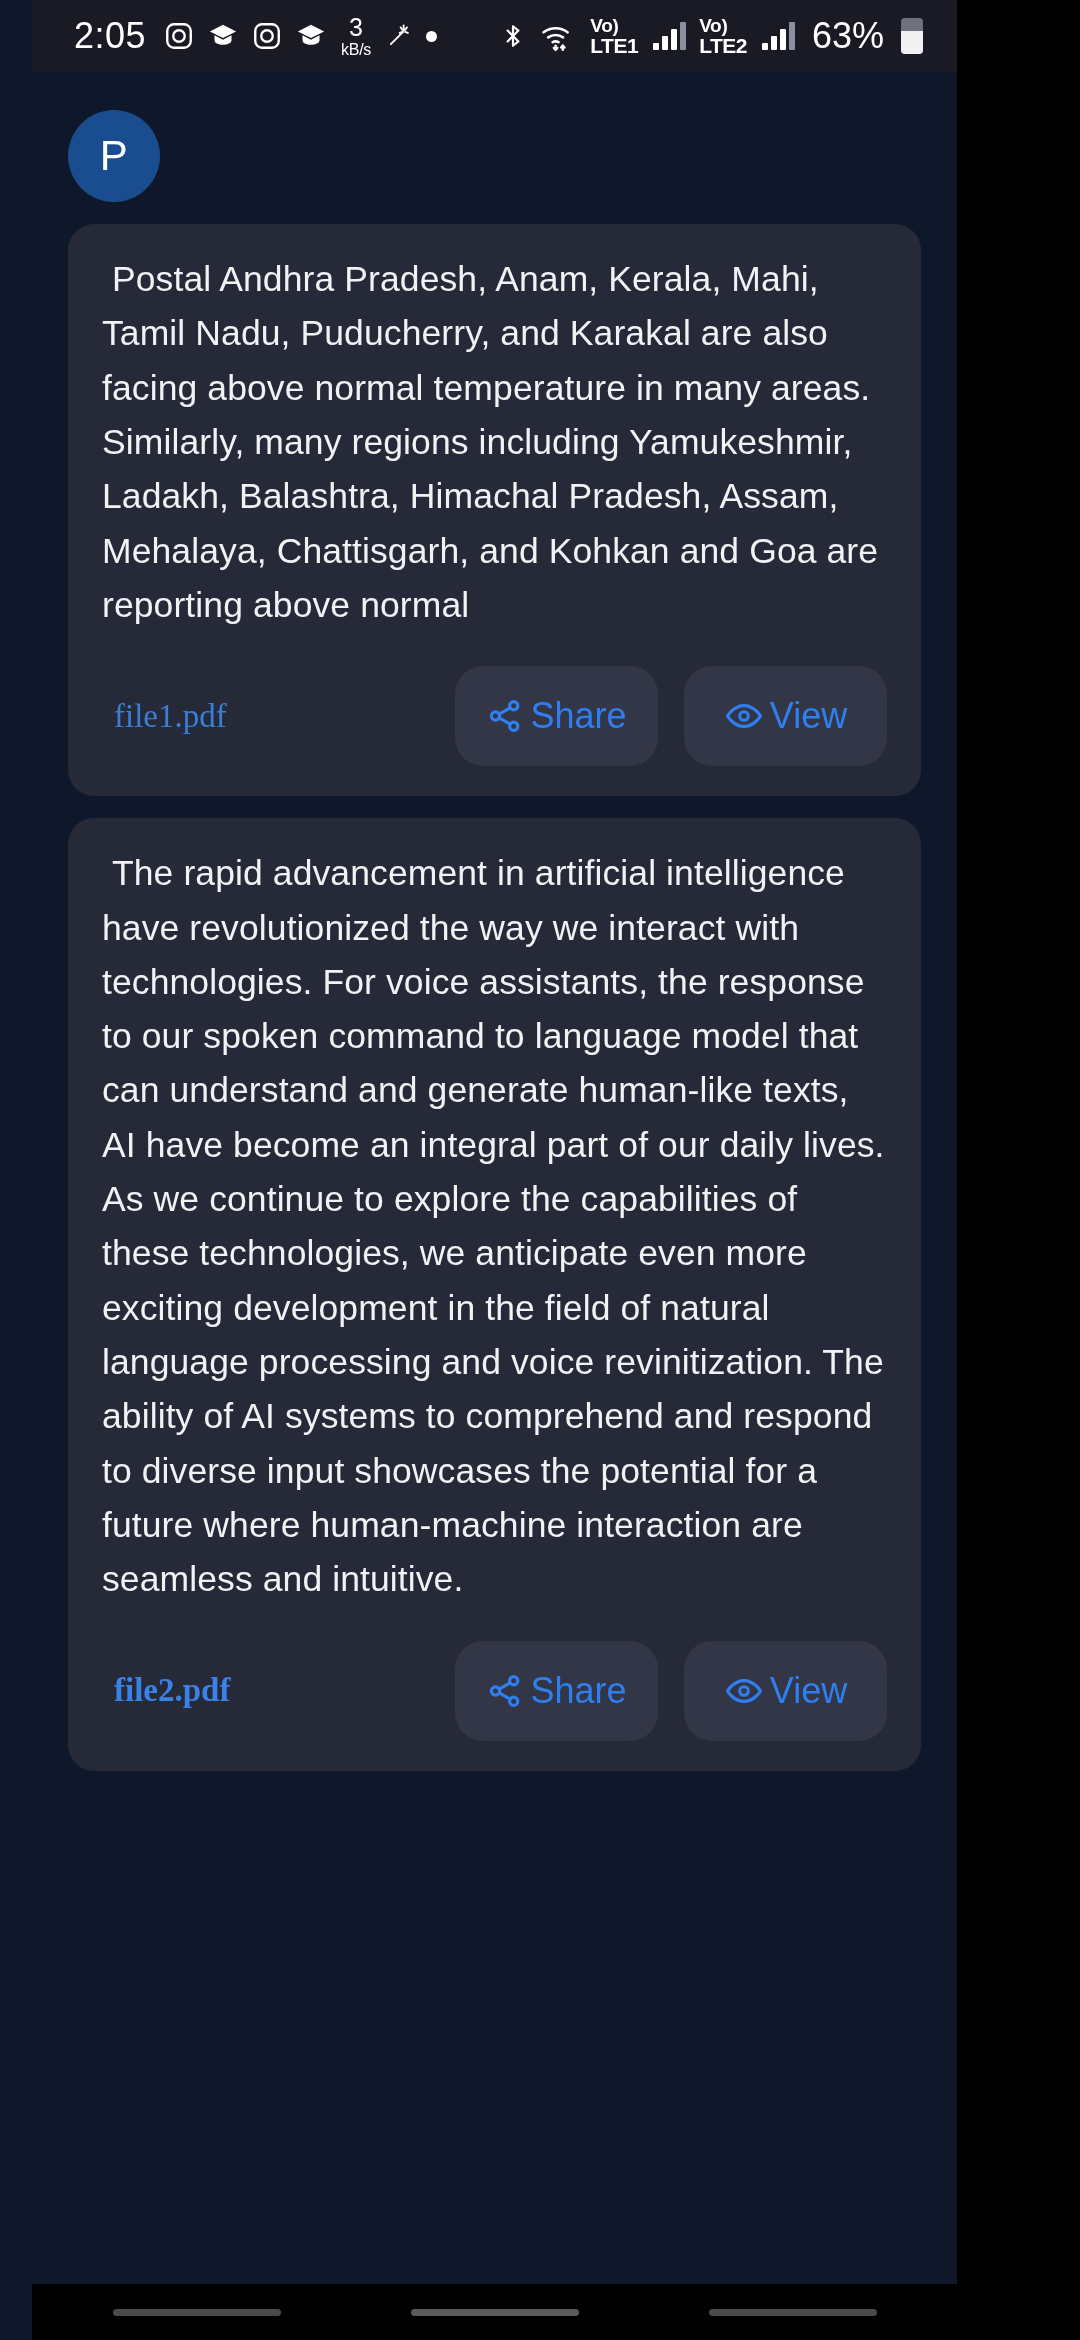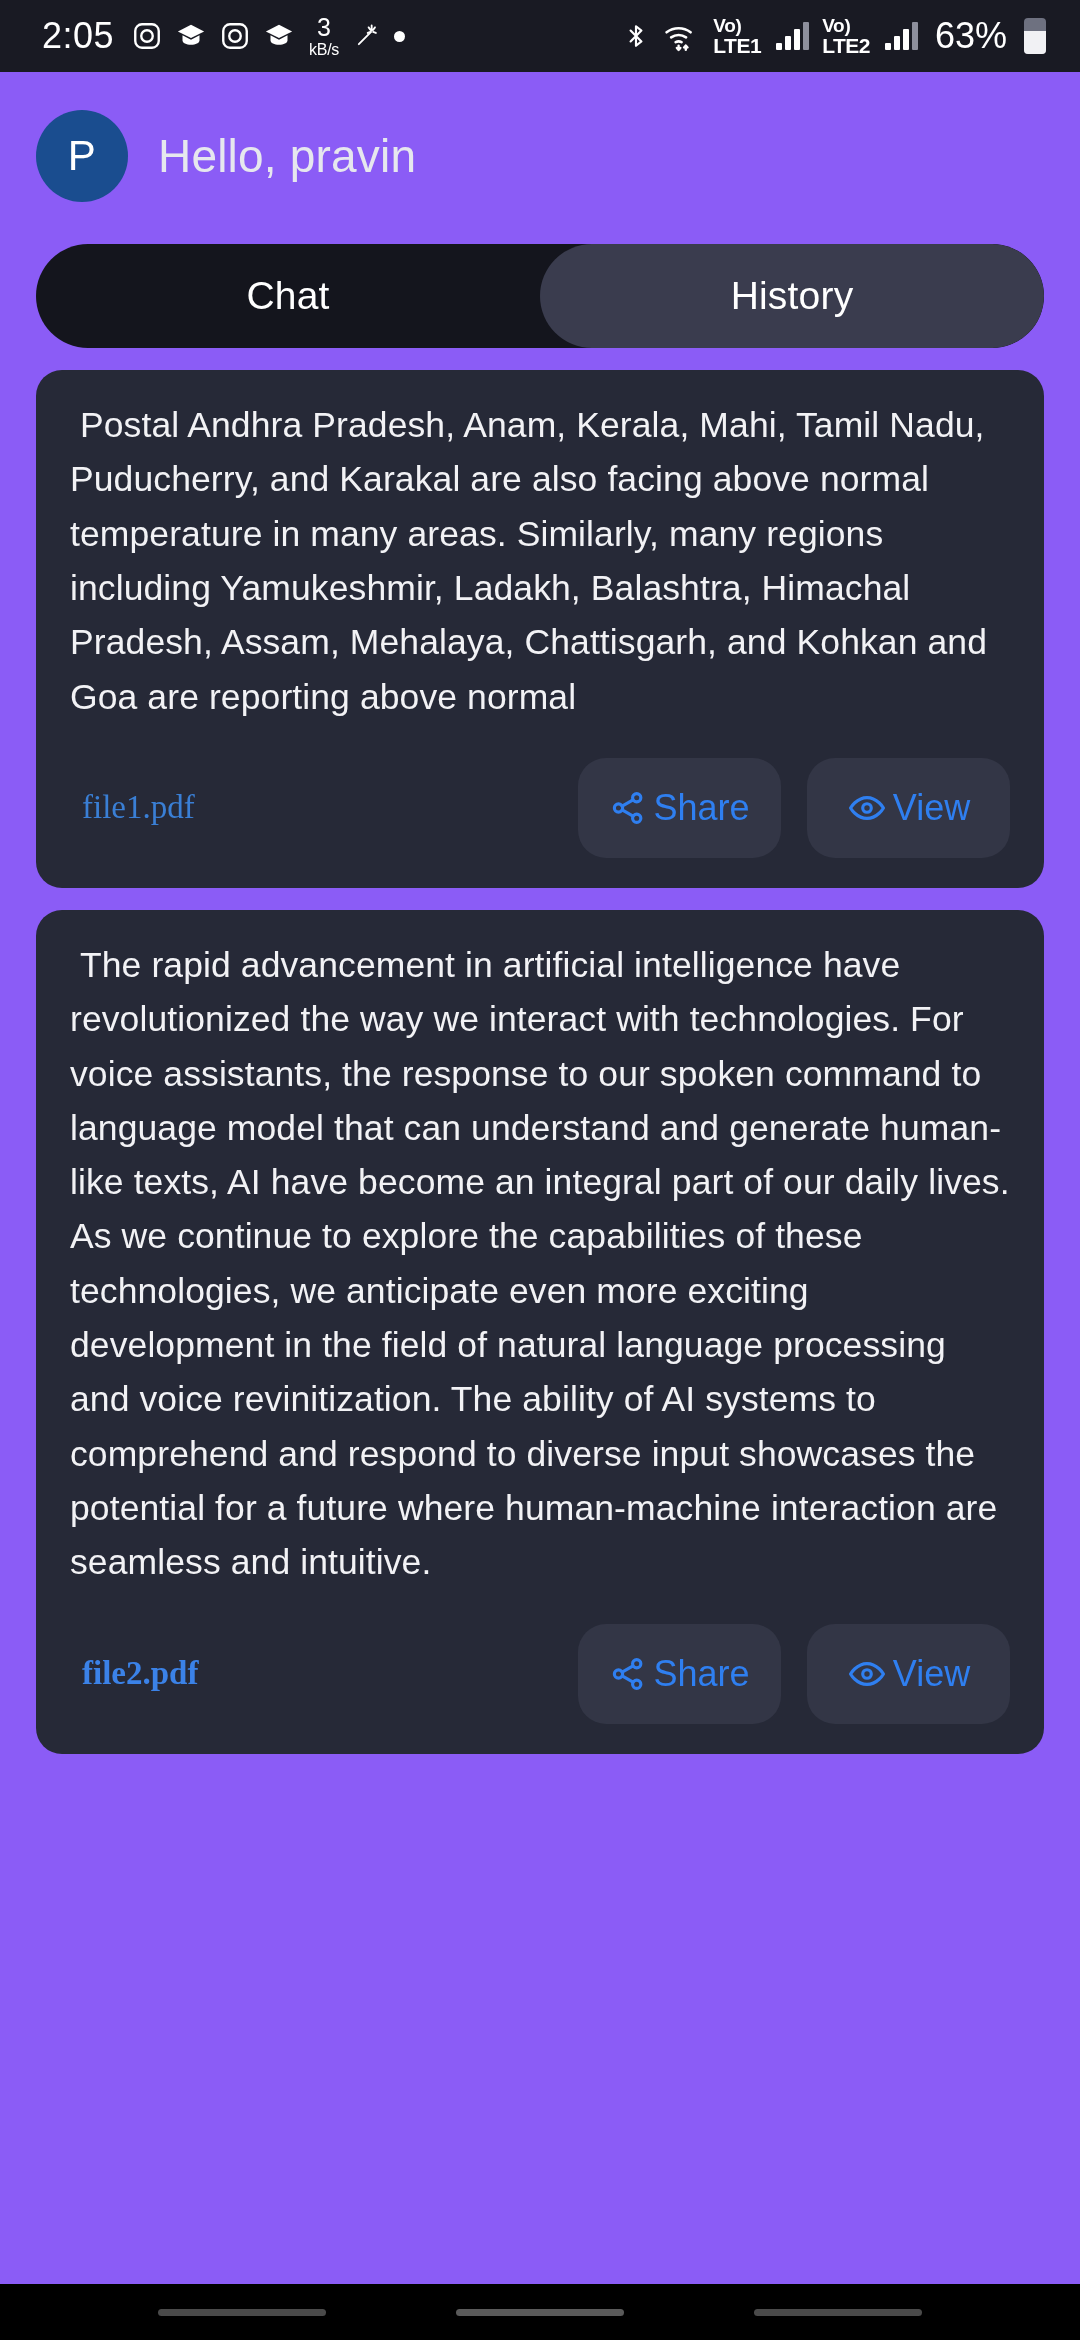--- a/index.html
+++ b/index.html
@@ -5,25 +5,26 @@
   * { box-sizing: border-box; margin: 0; padding: 0; }
   html, body {
     width: 1080px;
     height: 2340px;
     background: #000000;
     font-family: "Liberation Sans", sans-serif;
     overflow: hidden;
   }
   .phone {
     position: relative;
-    width: 1080px;
+    width: 957px;
     height: 2340px;
-    background: #8b5cf6;
+    background: #0f172a;
     display: flex;
     flex-direction: column;
+    padding-left: 32px;
   }
 
   
   .statusbar {
     height: 72px;
     flex: 0 0 72px;
     background: #191a23;
     display: flex;
     align-items: center;
     padding: 0 34px 0 42px;
@@ -266,31 +267,22 @@
       <span class="batt">
           <span class="fill"></span>
         </span>
     </div>
   </div>
 
   <div class="greeting">
     <div class="avatar">
       <span>P</span>
     </div>
-    <div class="greet-text">Hello, pravin</div>
   </div>
 
-  <div class="tabbar">
-    <div class="tab">
-      <span>Chat</span>
-    </div>
-    <div class="tab active">
-      <span>History</span>
-    </div>
-  </div>
 
   <div class="content">
 
     <div class="card">
       <div class="card-text"> Postal Andhra Pradesh, Anam, Kerala, Mahi, Tamil Nadu, Puducherry, and Karakal are also facing above normal temperature in many areas. Similarly, many regions including Yamukeshmir, Ladakh, Balashtra, Himachal Pradesh, Assam, Mehalaya, Chattisgarh, and Kohkan and Goa are reporting above normal</div>
       <div class="card-actions">
         <span class="filename">file1.pdf</span>
         <span class="spacer"></span>
         <button class="act-btn">
           <span>

